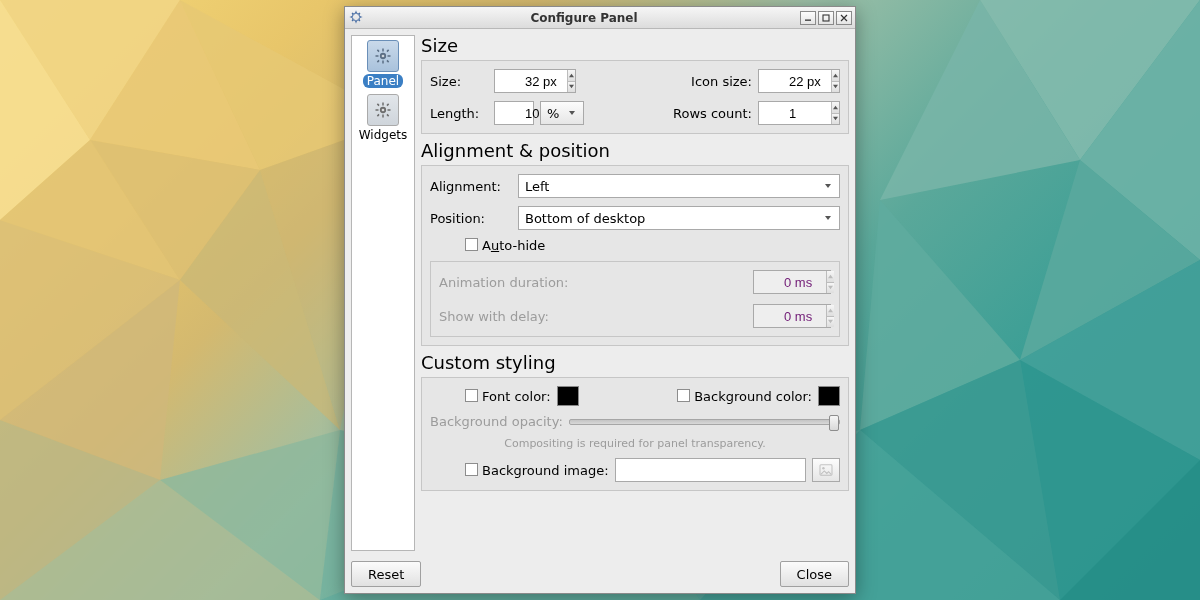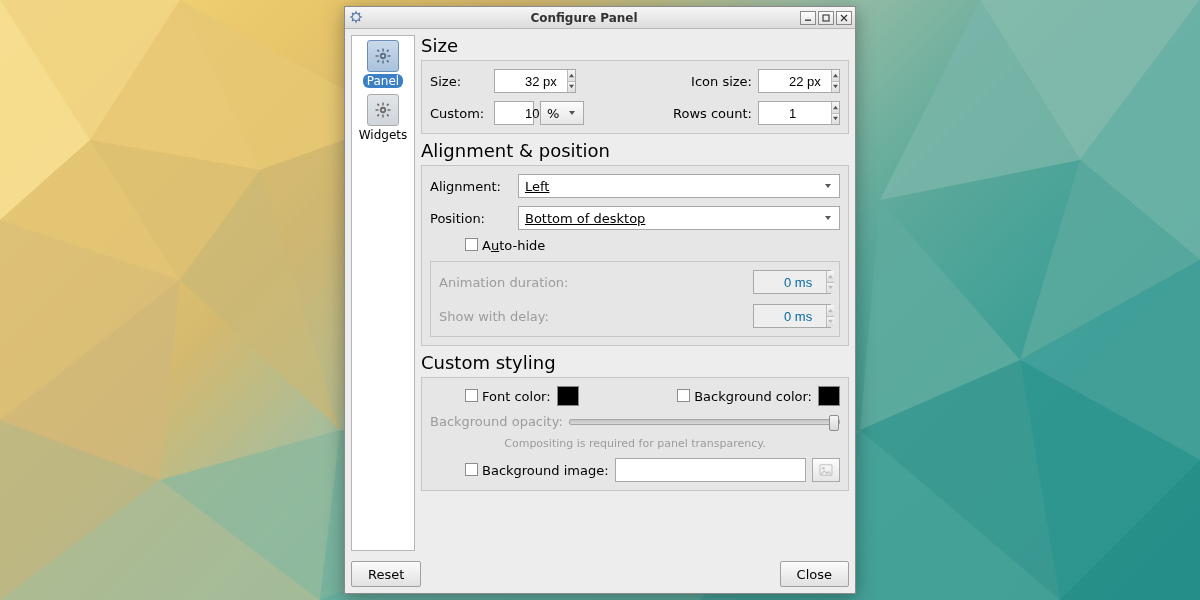--- a/index.html
+++ b/index.html
@@ -76,28 +76,28 @@
     padding-left:26px;
   }
   .spin input {
     border:none; outline:none; width:46px; padding:0 4px; font-size:13px; background:transparent;
   }
   .spin .sbtns { width:14px; display:flex; flex-direction:column; border-left:1px solid #bcbcbc; }
   .spin .sb { flex:1; display:flex; align-items:center; justify-content:center; background:linear-gradient(#f6f6f6,#dedede); }
   .spin .sb:first-child { border-bottom:1px solid #bcbcbc; }
   .spin .sb svg { width:7px; height:5px; display:block; }
   .spin.disabled { background:#eee; }
-  .spin.disabled input { color:#0369a1; }
+  .spin.disabled input { color:#701a75; }
   .combo {
     display:flex; align-items:center;
     border:1px solid #a9a9a9;
     background:linear-gradient(#fcfcfc,#e6e6e6);
     height:24px; padding:0 4px 0 6px; font-size:13px;
   }
-  .combo.white { background:#ffffff;text-decoration:underline; }
+  .combo.white { background:#ffffff; }
   .combo .ctext { flex:1; }
   .combo .carrow { width:14px; display:flex; align-items:center; justify-content:center; }
   .combo .carrow svg { width:8px; height:6px; }
   .chk { display:flex; align-items:flex-start; gap:4px; font-size:13px;padding-left:35px; }
   .chk .box { width:13px; height:13px; border:1px solid #8d8d8d; background:#ffffff; }
   .chk .ul { text-decoration: underline; text-decoration-thickness:1px; }
   .swatch { width:22px; height:20px; border:1px solid #888; background:#000; }
   .slider { position:relative; height:6px; background:linear-gradient(#c4c4c4,#d8d8d8); border:1px solid #a6a6a6; border-radius:2px; flex:1;}
   .slider .thumb { position:absolute; top:-5px; width:10px; height:16px; background:linear-gradient(#f6f6f6,#d8d8d8); border:1px solid #8d8d8d; border-radius:2px;}
   .hint { font-size:11px; color:#9c9c9c; text-align:center; }
@@ -257,21 +257,21 @@
                   </div>
                   <div class="sb">
                     <svg viewBox="0 0 8 6">
                       <path d="M1 1l3 4 3-4z" fill="#555"></path>
                     </svg>
                   </div>
                 </div>
             </div>
           </div>
           <div class="row">
-            <span class="lbl" style="width:58px">Custom:</span>
+            <span class="lbl" style="width:58px">Length:</span>
             <div class="spin" style="width:40px">
               <input style="width: 32px;" value="100">
               <div class="sbtns">
                   <div class="sb">
                     <svg viewBox="0 0 8 6">
                       <path d="M1 5l3-4 3 4z" fill="#555"></path>
                     </svg>
                   </div>
                   <div class="sb">
                     <svg viewBox="0 0 8 6">

